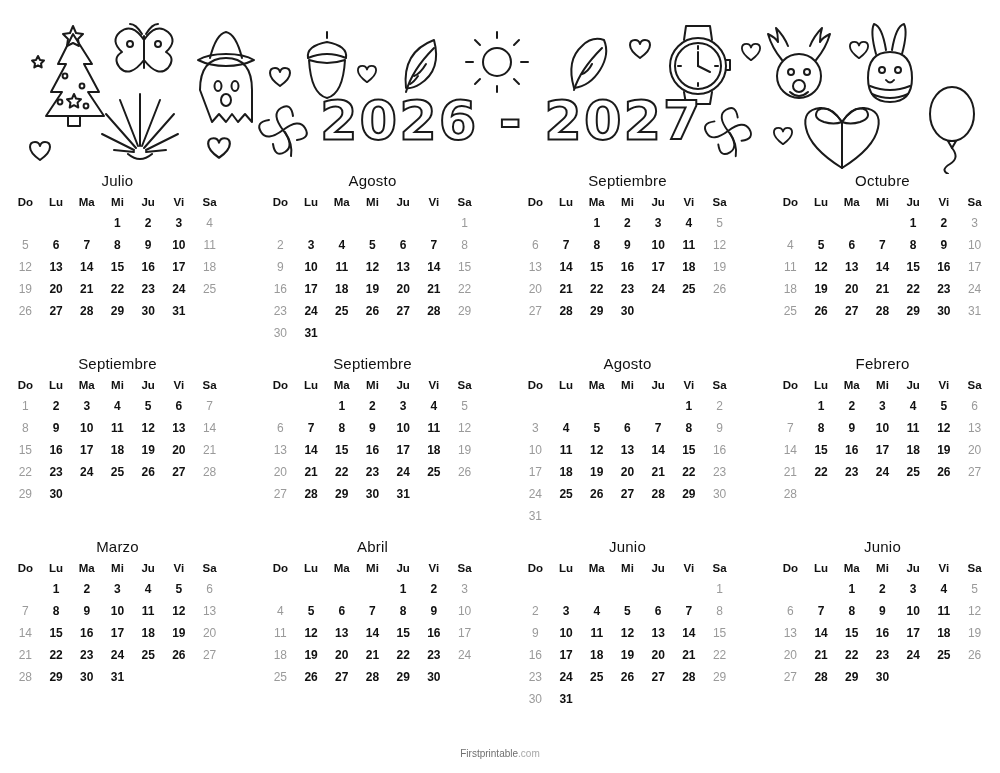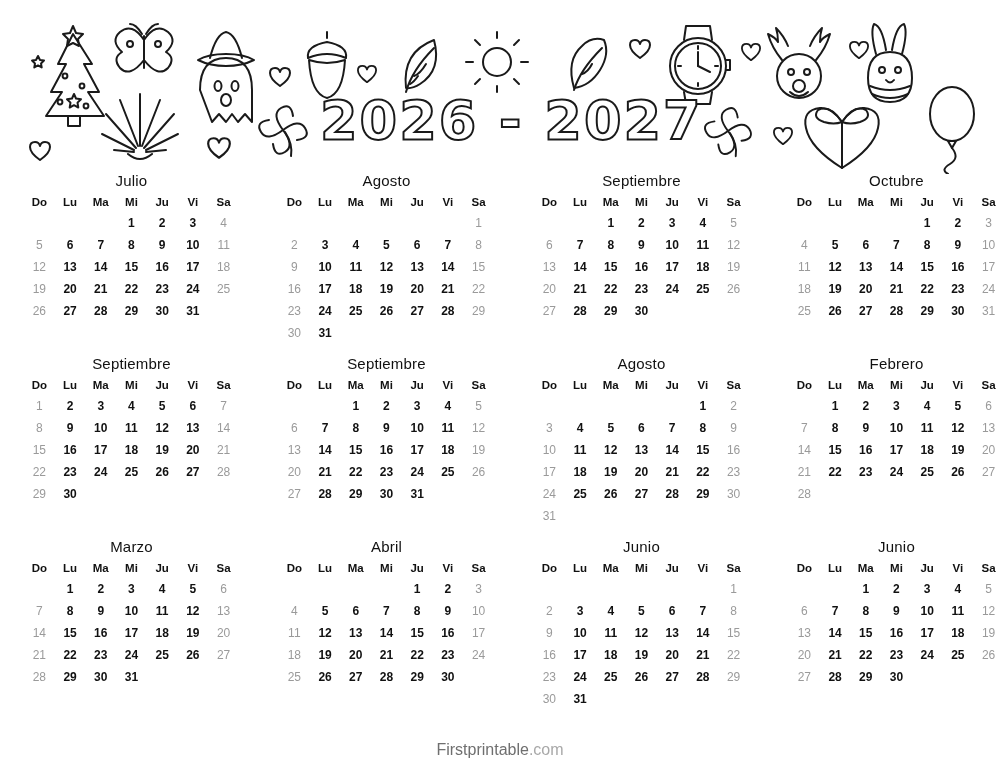--- a/index.html
+++ b/index.html
@@ -57,21 +57,20 @@
   .cal-grid {
     position: absolute;
     left: 0;
     top: 172px;
     width: 1000px;
     display: grid;
     grid-template-columns: repeat(4, 235px);
     grid-auto-rows: 183px;
     column-gap: 20px;
     row-gap: 0px;
-    padding-left: 14px;
     box-sizing: border-box;
   }
   .month {
     width: 235px;
   }
   .month-name {
     text-align: center;
     font-size: 15px;
     font-weight: normal;
     color: #111111;
@@ -108,21 +107,21 @@
     color: transparent;
   }
 
   
   .footer {
     position: absolute;
     left: 0;
     bottom: 14px;
     width: 1000px;
     text-align: center;
-    font-size: 16px;
+    font-size: 10px;
     color: #7d7d7d;
   }
   .footer .brand { color: #6f6f6f; }
   .footer .tld { color: #a8a8a8; }
 </style>
 </head>
 <body>
 
 <div class="page">
 

